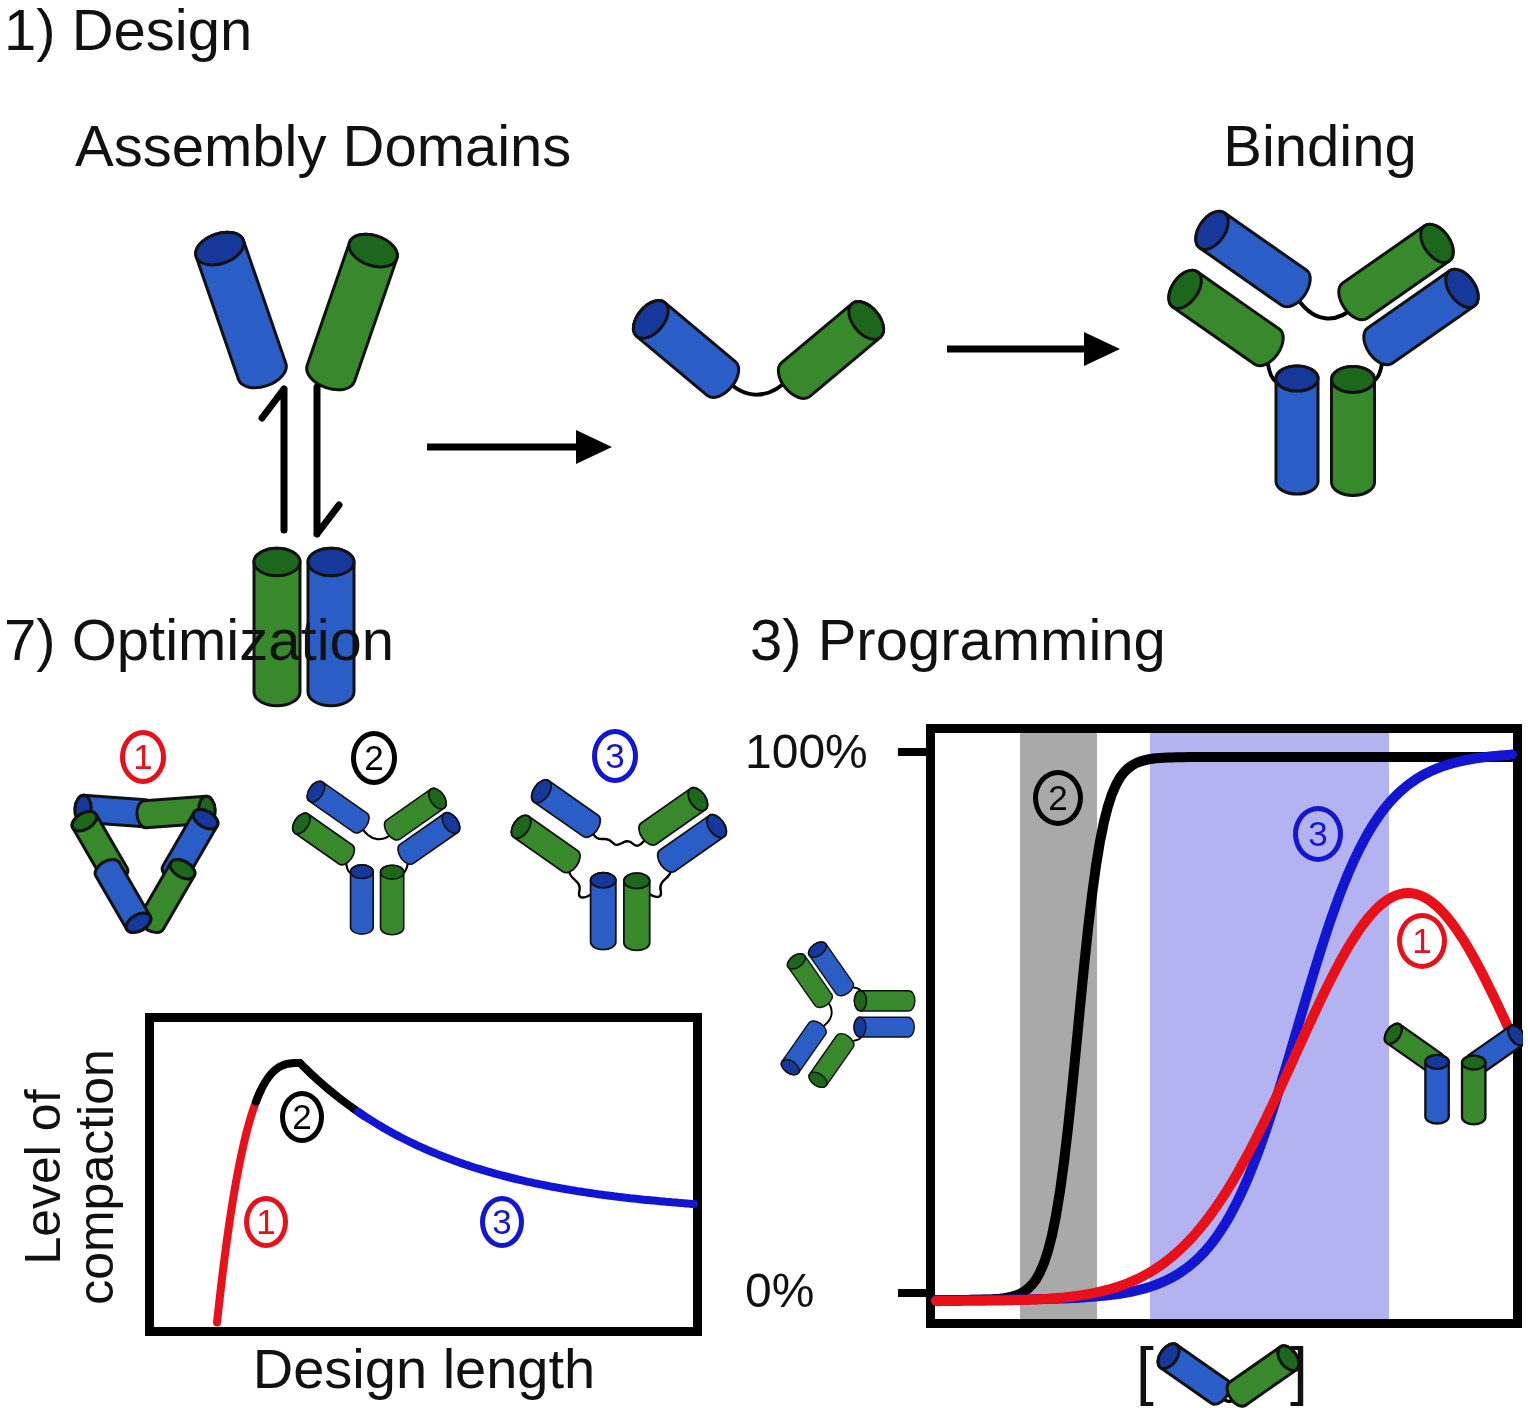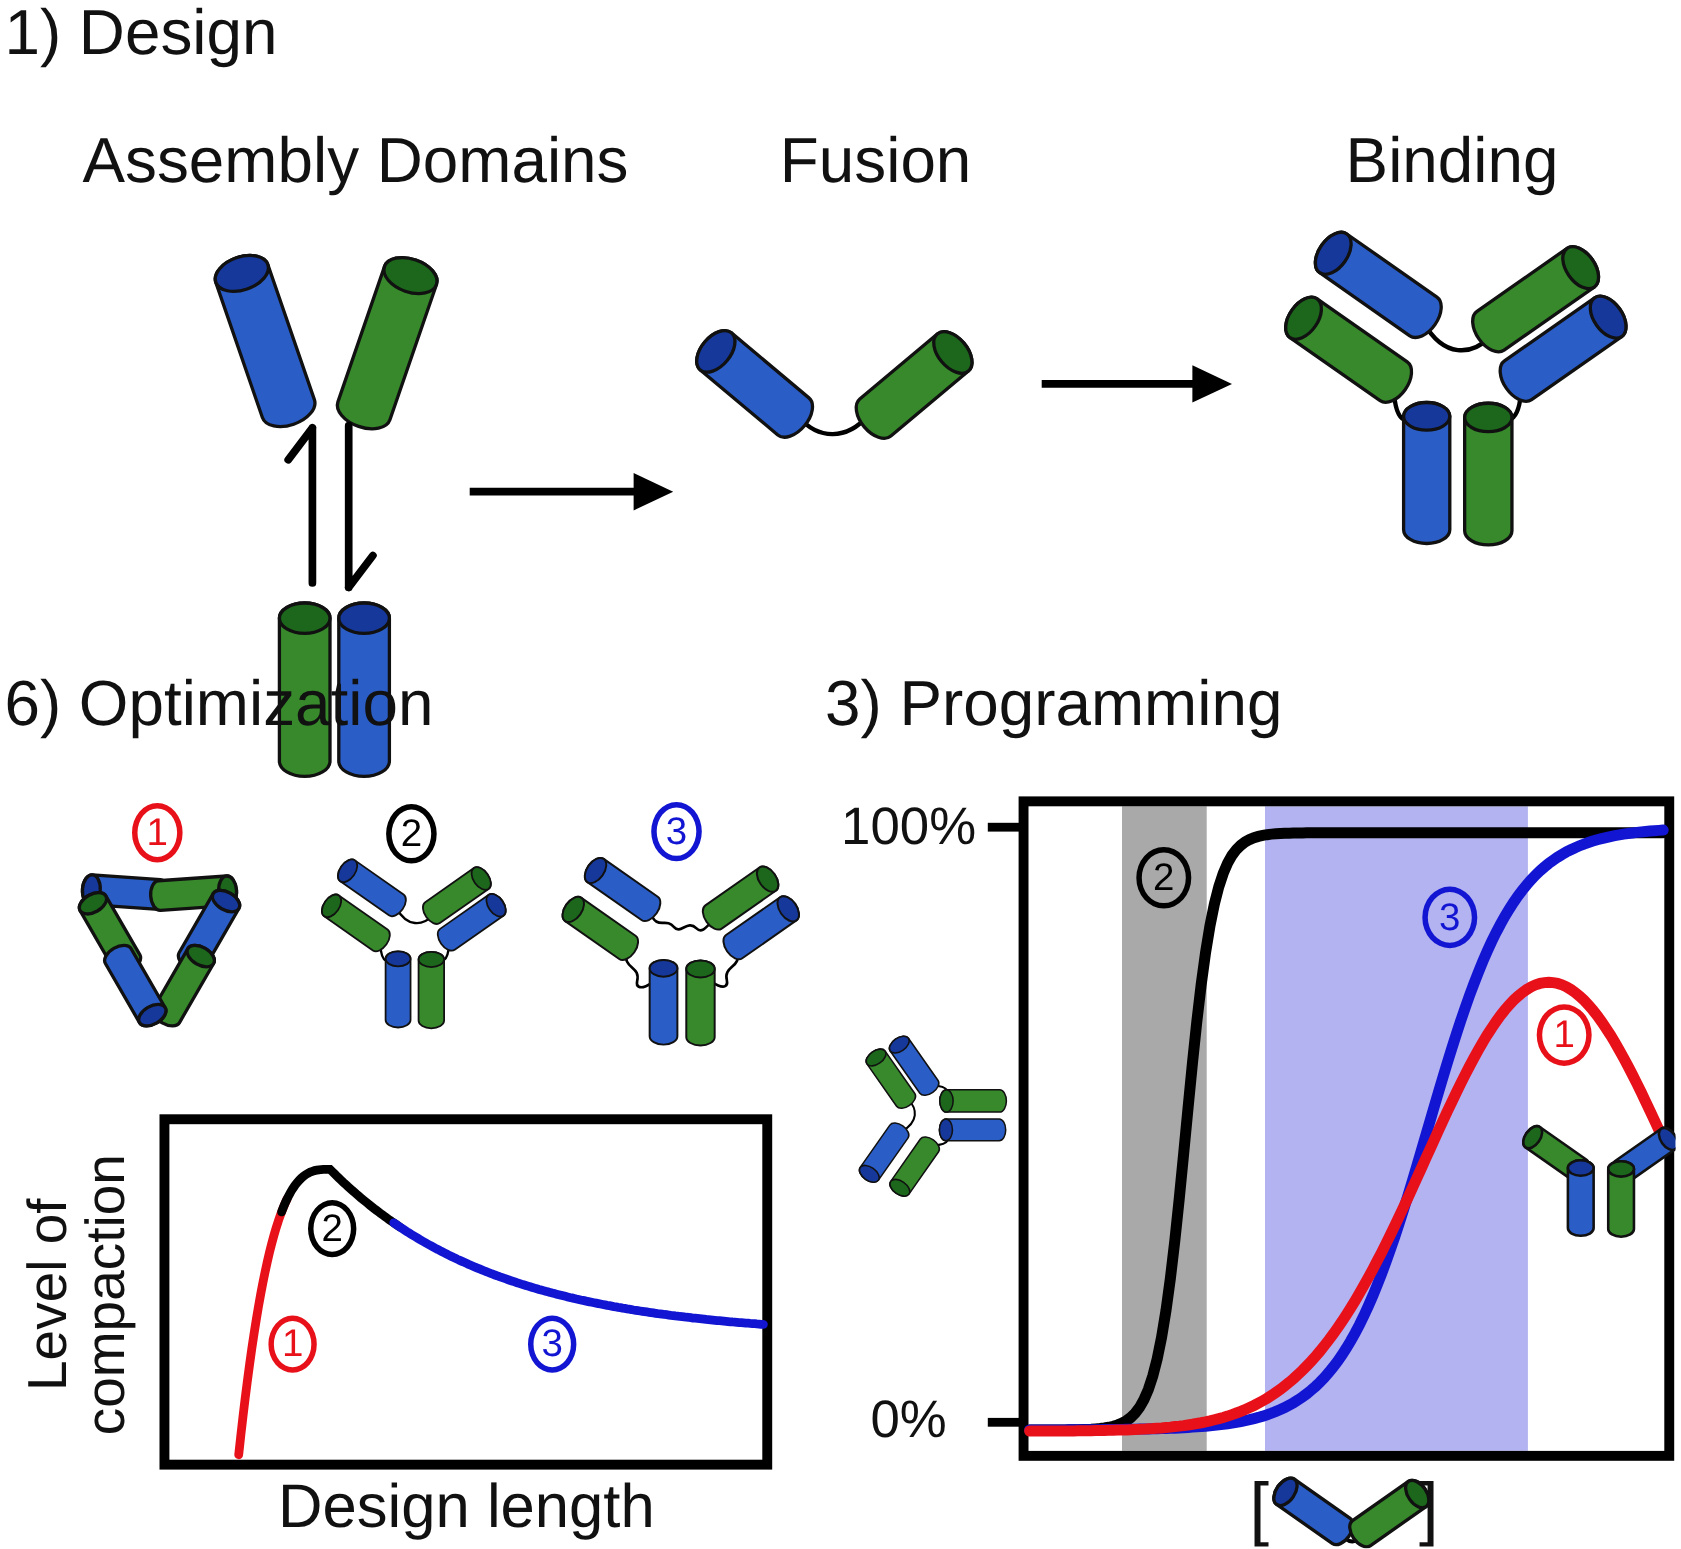--- a/index.html
+++ b/index.html
@@ -1,42 +1,41 @@
 <!DOCTYPE html>
 <html><head>
 <meta charset="utf-8">
 <style>
   html,body{margin:0;padding:0;background:#fff}
   .canvas{position:relative;width:1523px;height:1408px;background:#ffffff;
           font-family:"Liberation Sans",sans-serif;overflow:hidden}
   .t{position:absolute;color:#111;white-space:nowrap;z-index:4;line-height:1.05}
   .ctr{text-align:center}
-  .rgt{text-align:center}
+  .rgt{text-align:left}
   .band{position:absolute;z-index:1}
   .frame{position:absolute;border:9px solid #000;z-index:2;background:transparent;box-sizing:border-box}
   .tick{position:absolute;background:#000;z-index:2}
   .badge{position:absolute;z-index:4;border-style:solid;border-width:5px;border-radius:50%;
          display:flex;align-items:center;justify-content:center;font-size:35px;box-sizing:border-box;
          background:transparent}
   .red{border-color:#e8111a;color:#e8111a}
   .blk{border-color:#000000;color:#000000}
   .blu{border-color:#1216d2;color:#1216d2}
   #art{position:absolute;left:0;top:0;z-index:3}
   .rot90{transform:rotate(-90deg);transform-origin:center center}
 </style>
 </head>
 <body>
 
 <div class="canvas">
 
   <div class="t" style="left:4px;top:0px;font-size:58px">1) Design</div>
   <div class="t ctr" style="left:75px;top:116px;width:440px;font-size:58px">Assembly Domains</div>
-  <div class="t ctr" style="left:696px;top:116px;width:200px;font-size:58px">Fusion</div>
   <div class="t ctr" style="left:1180px;top:116px;width:280px;font-size:58px">Binding</div>
-  <div class="t" style="left:4px;top:610px;font-size:58px">6) Optimization</div>
+  <div class="t" style="left:4px;top:610px;font-size:58px">7) Optimization</div>
   <div class="t" style="left:750px;top:610px;font-size:58px">3) Programming</div>
 
   <div class="t rgt" style="left:745px;top:727px;width:162px;font-size:48px">100%</div>
   <div class="t rgt" style="left:745px;top:1266px;width:162px;font-size:48px">0%</div>
   <div class="t" style="left:1136px;top:1338px;font-size:64px">[</div>
   <div class="t" style="left:1290px;top:1338px;font-size:64px">]</div>
 
   <div class="t ctr rot90" style="left:-98px;top:1122px;width:340px;height:110px;font-size:50px">
     <div>Level of</div>
     <div>compaction</div>

